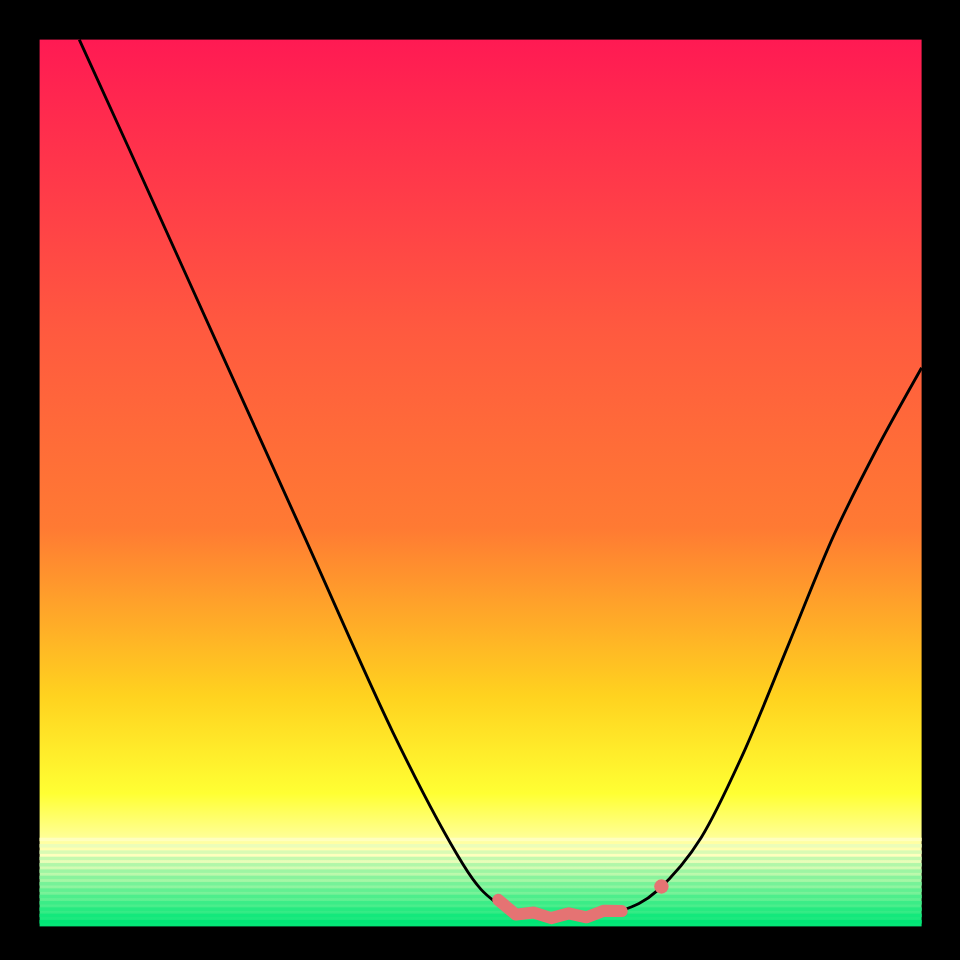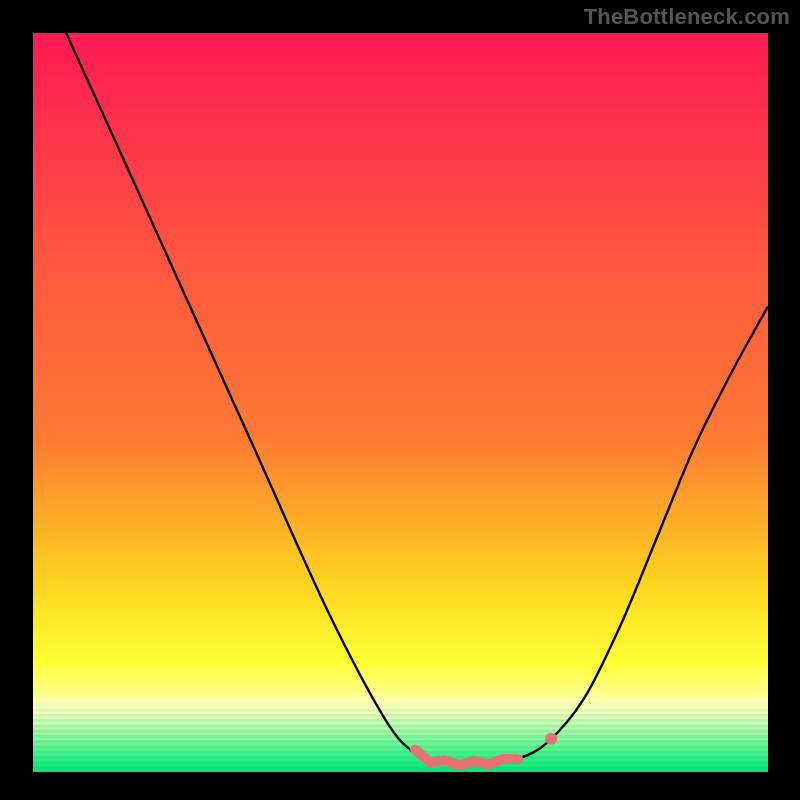--- a/index.html
+++ b/index.html
@@ -32,21 +32,20 @@
     left: 0;
     top: 0;
     width: 800px;
     height: 800px;
   }
 </style>
 </head>
 <body>
 
 <div class="frame">
-  <div class="attribution">TheBottleneck.com</div>
 
   <svg class="plot" viewBox="0 0 800 800" preserveAspectRatio="none">
     <defs>
       <linearGradient id="bgGrad" x1="0" y1="0" x2="0" y2="1">
         <stop id="g0" offset="0%" stop-color="#ff1a53"></stop>
         <stop id="g1" offset="33%" stop-color="#ff5a3f"></stop>
         <stop id="g2" offset="55%" stop-color="#ff7a33"></stop>
         <stop id="g3" offset="74%" stop-color="#ffd21f"></stop>
         <stop id="g4" offset="85%" stop-color="#ffff33"></stop>
         <stop id="g5" offset="92%" stop-color="#ffffbf"></stop>

